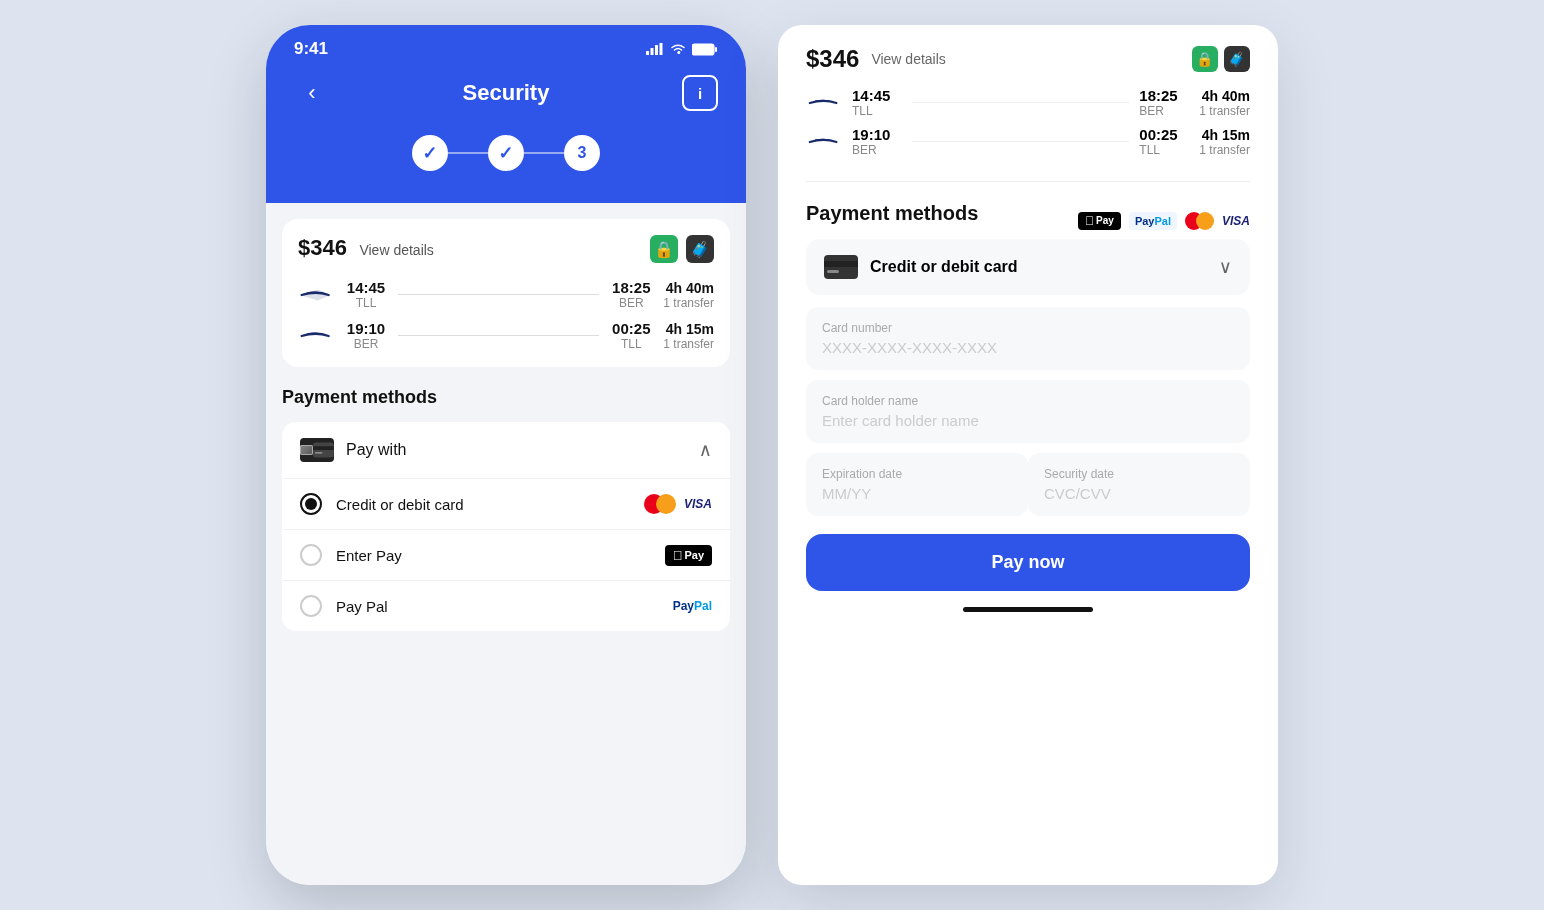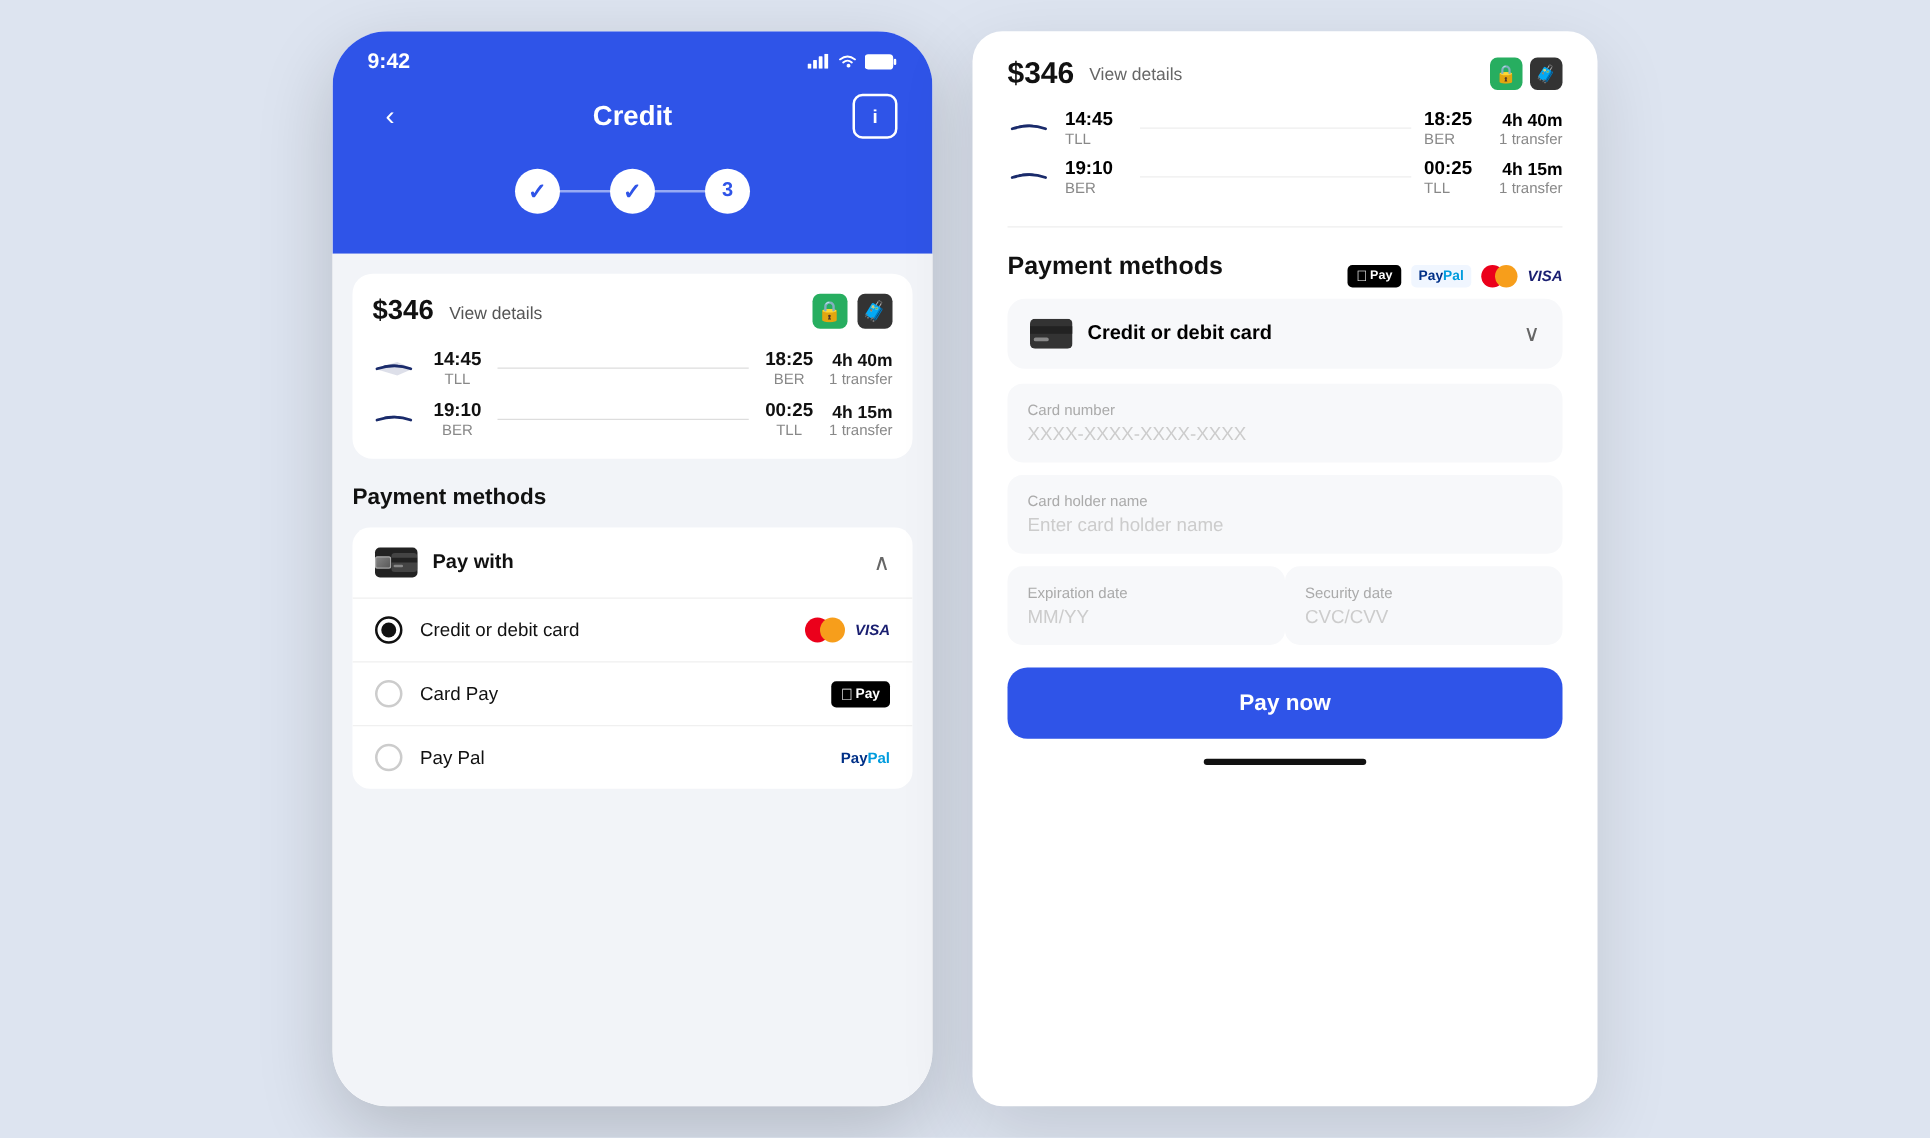--- a/index.html
+++ b/index.html
@@ -237,21 +237,21 @@
       content: '';
       display: block;
       width: 14px;
       height: 10px;
       border-radius: 2px;
       background: linear-gradient(135deg, #888 0%, #555 100%);
       box-shadow: inset 0 0 0 1px #aaa;
     }
     .pay-header-label {
       font-size: 16px;
-      font-weight: 700;
+      font-weight: 400;
       color: #111;
     }
     .chevron-up { font-size: 18px; color: #666; }
 
     .pay-option {
       display: flex;
       align-items: center;
       justify-content: space-between;
       padding: 14px 18px;
       border-top: 1px solid #f0f0f0;
@@ -461,21 +461,21 @@
   </style>
 </head>
 <body>
 
 <div class="container">
 
   <div class="phone">
     <div class="phone-header">
 
       <div class="status-bar">
-        <span class="status-time">9:42</span>
+        <span class="status-time">9:41</span>
         <div class="status-icons">
 
           <svg width="18" height="12" viewBox="0 0 18 12">
             <rect x="0" y="8" width="3" height="4" fill="white" rx="0.5"></rect>
             <rect x="4.5" y="5" width="3" height="7" fill="white" rx="0.5"></rect>
             <rect x="9" y="2" width="3" height="10" fill="white" rx="0.5"></rect>
             <rect x="13.5" y="0" width="3" height="12" fill="white" rx="0.5"></rect>
           </svg>
 
           <svg width="16" height="12" viewBox="0 0 16 12">
@@ -486,21 +486,21 @@
 
           <svg width="26" height="13" viewBox="0 0 26 13">
             <rect x="0" y="1" width="22" height="11" rx="2.5" stroke="white" stroke-width="1.2" fill="white"></rect>
             <rect x="23" y="4" width="2" height="5" rx="1" fill="white"></rect>
           </svg>
         </div>
       </div>
 
       <div class="nav-bar">
         <div class="nav-back">‹</div>
-        <span class="nav-title">Credit</span>
+        <span class="nav-title">Security</span>
         <div class="nav-info">i</div>
       </div>
 
       <div class="stepper">
         <div class="step-circle">
           <span class="step-check">✓</span>
         </div>
         <div class="step-line"></div>
         <div class="step-circle">
           <span class="step-check">✓</span>
@@ -596,21 +596,21 @@
                 <div class="mc-circle-red"></div>
                 <div class="mc-circle-orange"></div>
               </div>
               <span class="visa-logo">VISA</span>
             </div>
           </div>
 
           <div class="pay-option">
             <div class="pay-option-left">
               <div class="radio-outer"></div>
-              <span class="pay-option-label">Card Pay</span>
+              <span class="pay-option-label">Enter Pay</span>
             </div>
             <div class="apple-pay-badge">
               <span style="font-size:13px;"></span> Pay
             </div>
           </div>
 
           <div class="pay-option">
             <div class="pay-option-left">
               <div class="radio-outer"></div>
               <span class="pay-option-label">Pay Pal</span>

